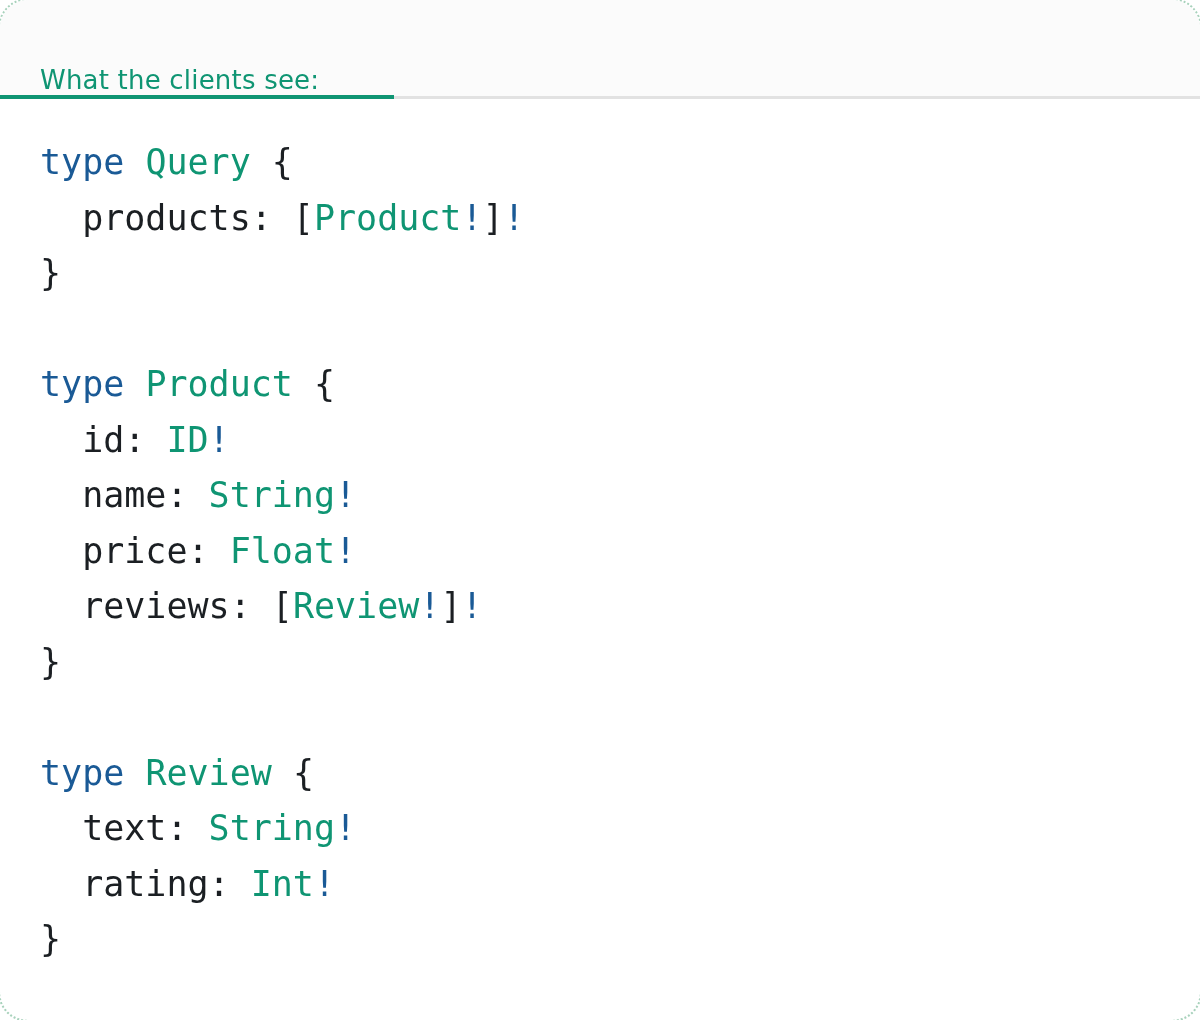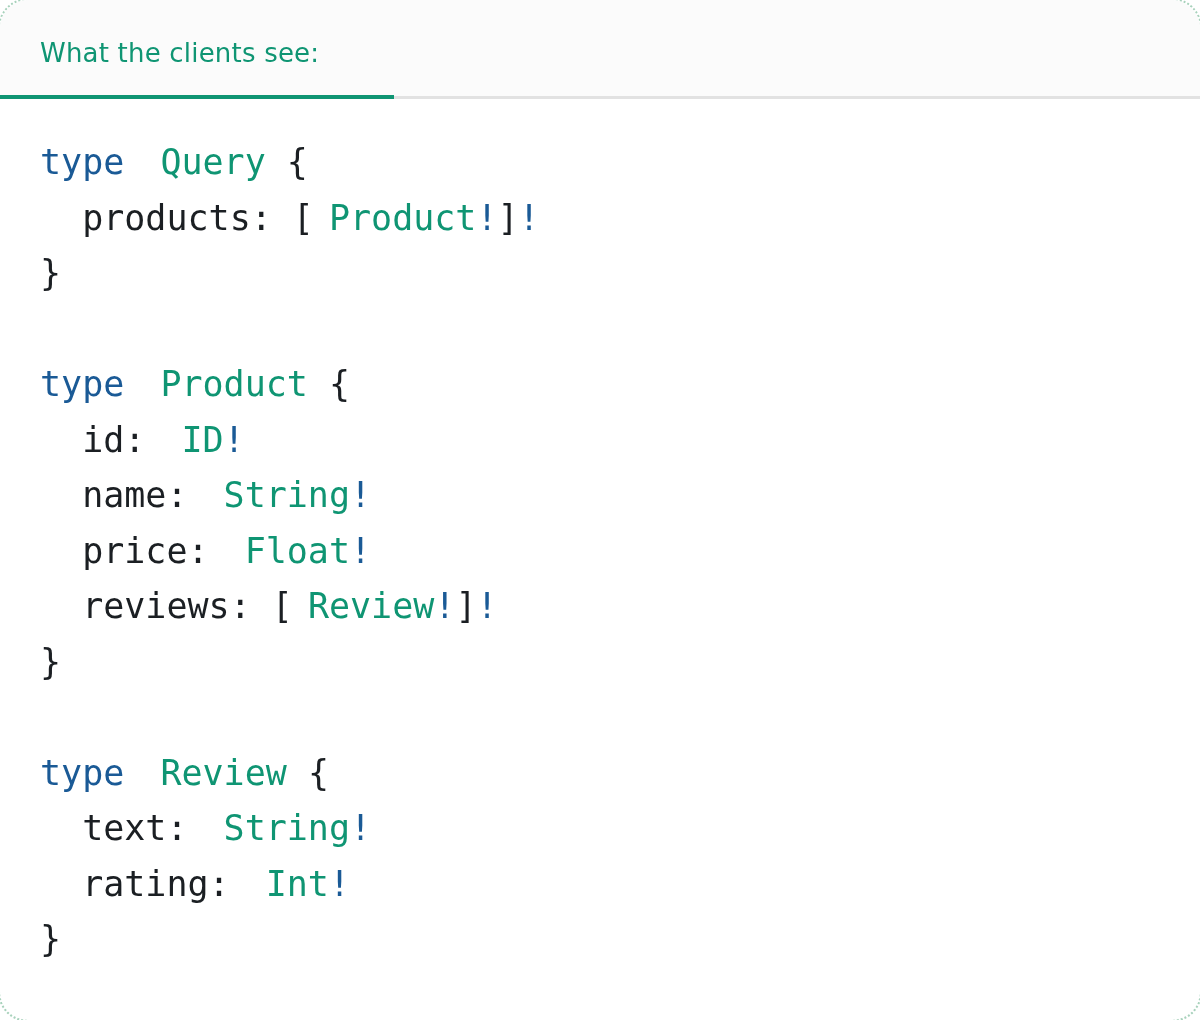--- a/index.html
+++ b/index.html
@@ -40,21 +40,21 @@
     position: absolute;
     left: 0; bottom: 0;
     width: 394px;
     height: 4px;
     background: var(--green);
   }
   .tab {
     position: absolute;
     left: 0; top: 0; bottom: 4px;
     display: flex;
-    align-items: center;
+    align-items: flex-end;
     padding: 10px 40px 0 40px;
     cursor: pointer;
   }
   .tab-label {
     font-family: "DejaVu Sans", "Liberation Sans", sans-serif;
     font-size: 26px;
     font-weight: 500;
     letter-spacing: 0.2px;
     color: var(--green);
     white-space: nowrap;
@@ -65,21 +65,21 @@
     font-family: "DejaVu Sans Mono", "Liberation Mono", monospace;
     font-size: 35px;
     line-height: 55.5px;
     color: var(--ink);
   }
   .code-line {
     min-height: 55.5px;
     white-space: pre;
   }
   .s-k { color: var(--blue); }   
-  .s-t { color: var(--green); margin-left: 15px; }  
+  .s-t { color: var(--green); }  
   .s-p { color: var(--ink); }    
   .s-b { color: var(--blue); }   
 </style>
 </head>
 <body>
 
 <div class="card">
   <div class="tab-bar">
     <div class="tab-underline-track"></div>
     <div class="tab-underline-active"></div>

